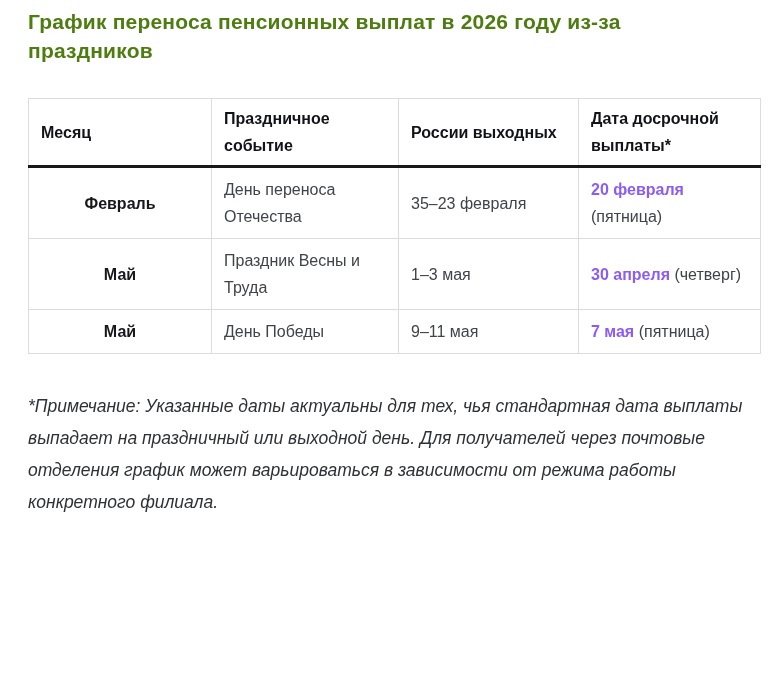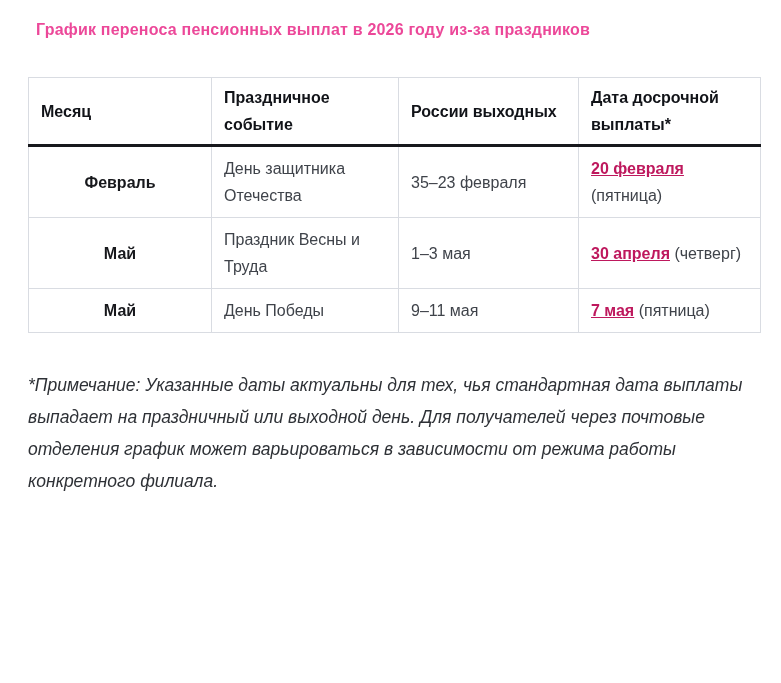--- a/index.html
+++ b/index.html
@@ -9,26 +9,26 @@
     background: #ffffff;
     font-family: "Liberation Sans", sans-serif;
   }
   .page {
     width: 781px;
     min-height: 683px;
     padding: 7px 20px 20px 28px;
     background: #ffffff;
   }
   .page-title {
-    margin: 8px;
+    margin: 0;
     max-width: 715px;
-    font-size: 16px;
+    font-size: 21px;
     line-height: 29px;
     font-weight: 700;
-    color: #ec4899;
+    color: #4d7c0f;
     letter-spacing: 0.2px;
   }
   table.schedule {
     margin-top: 33px;
     width: 732px;
     border-collapse: collapse;
     table-layout: fixed;
     border-radius: 29px;
   }
   .schedule th,
@@ -48,22 +48,21 @@
     padding: 6px 12px;
     border-bottom: 3px solid #17181c;
   }
   .schedule td.month {
     font-weight: 700;
     color: #17181c;
     text-align: center;
   }
   .schedule td .date-bold {
     font-weight: 700;
-    color: #be185d;
-    text-decoration: underline;
+    color: #8b5cf6;
   }
   .footnote {
     margin: 36px 0 0 0;
     max-width: 730px;
     font-style: italic;
     font-size: 17.5px;
     line-height: 32px;
     color: #2e3136;
   }
 </style>
@@ -85,21 +84,21 @@
       <tr>
         <th>Месяц</th>
         <th>Праздничное событие</th>
         <th>России выходных</th>
         <th>Дата досрочной выплаты*</th>
       </tr>
     </thead>
     <tbody>
         <tr>
     <td class="month"><span>Февраль</span></td>
-    <td><span>День защитника Отечества</span></td>
+    <td><span>День переноса Отечества</span></td>
     <td><span>35–23 февраля</span></td>
     <td><span class="date-bold">20 февраля</span> <span>(пятница)</span></td>
   </tr>
         <tr>
     <td class="month"><span>Май</span></td>
     <td><span>Праздник Весны и Труда</span></td>
     <td><span>1–3 мая</span></td>
     <td><span class="date-bold">30 апреля</span> <span>(четверг)</span></td>
   </tr>
         <tr>

